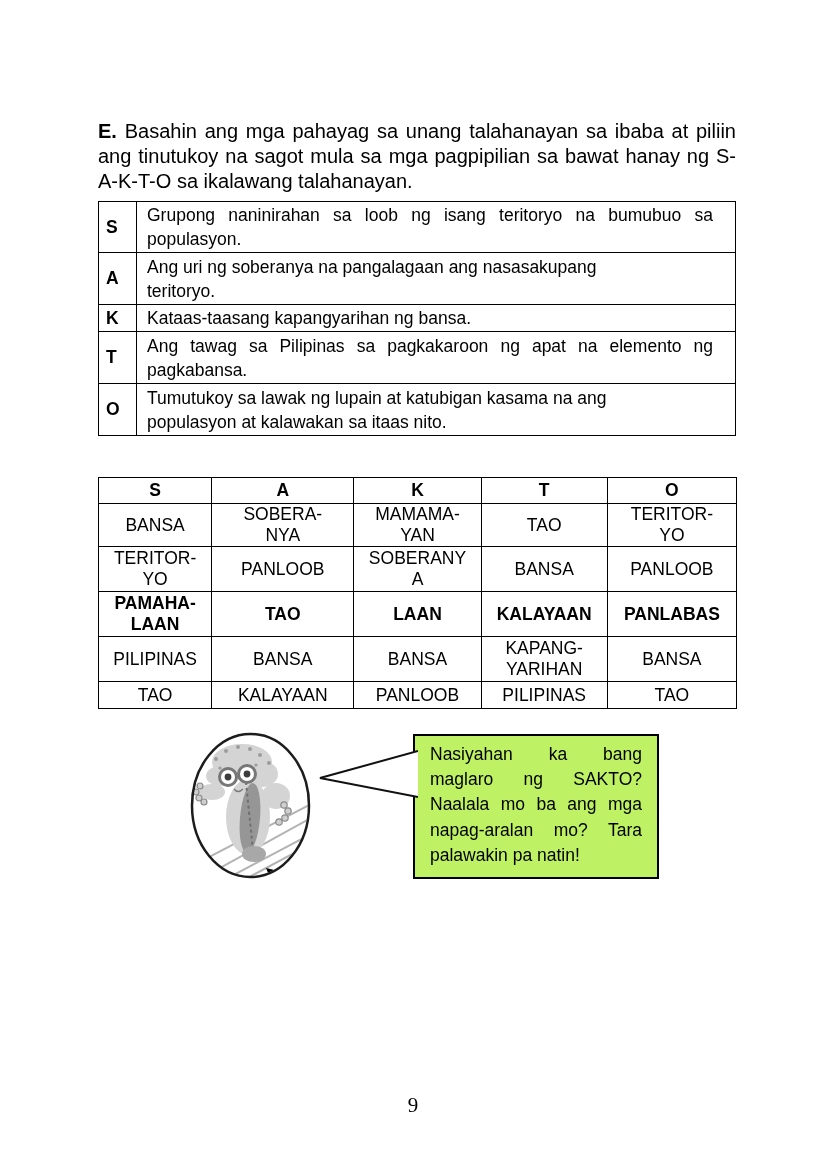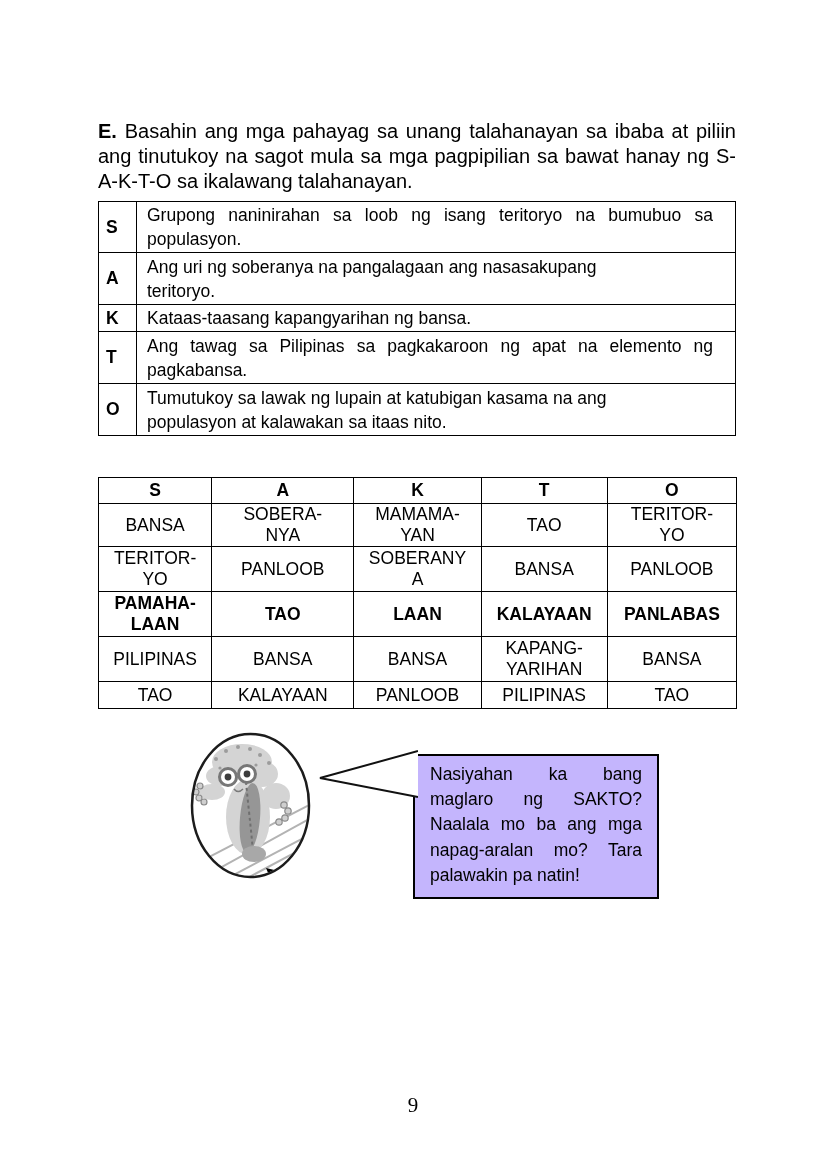--- a/index.html
+++ b/index.html
@@ -26,22 +26,22 @@
   .options{position:absolute;left:98px;top:477px;width:639px;}
   .options th{font-size:17.5px;font-weight:bold;text-align:center;height:23px;vertical-align:middle;}
   .options td{font-size:17.5px;line-height:21px;text-align:center;vertical-align:middle;
     white-space:pre-line;padding:0 2px;}
   .or1{height:43px;} .or2{height:45px;} .or3{height:45px;font-weight:bold;} .or4{height:45px;} .or5{height:27px;}
   
   .mascot{position:absolute;left:190px;top:732px;width:121px;height:147px;}
   .tail{position:absolute;left:300px;top:740px;width:118px;height:70px;z-index:3;}
   .bubble{
     position:absolute;left:413px;top:734px;width:246px;height:145px;box-sizing:border-box;
-    border:2px solid #000;background:#c4b5fd;padding:6px 15px;z-index:2;
-    font-size:17.5px;line-height:25.2px;text-align:justify;margin-top:20px;
+    border:2px solid #000;background:#bef264;padding:6px 15px;z-index:2;
+    font-size:17.5px;line-height:25.2px;text-align:justify;
   }
   
   .pagenum{
     position:absolute;left:0;top:1093px;width:826px;text-align:center;
     font-family:"Liberation Serif","DejaVu Serif",serif;font-size:21px;
   }
 </style>
 </head>
 <body>
 

